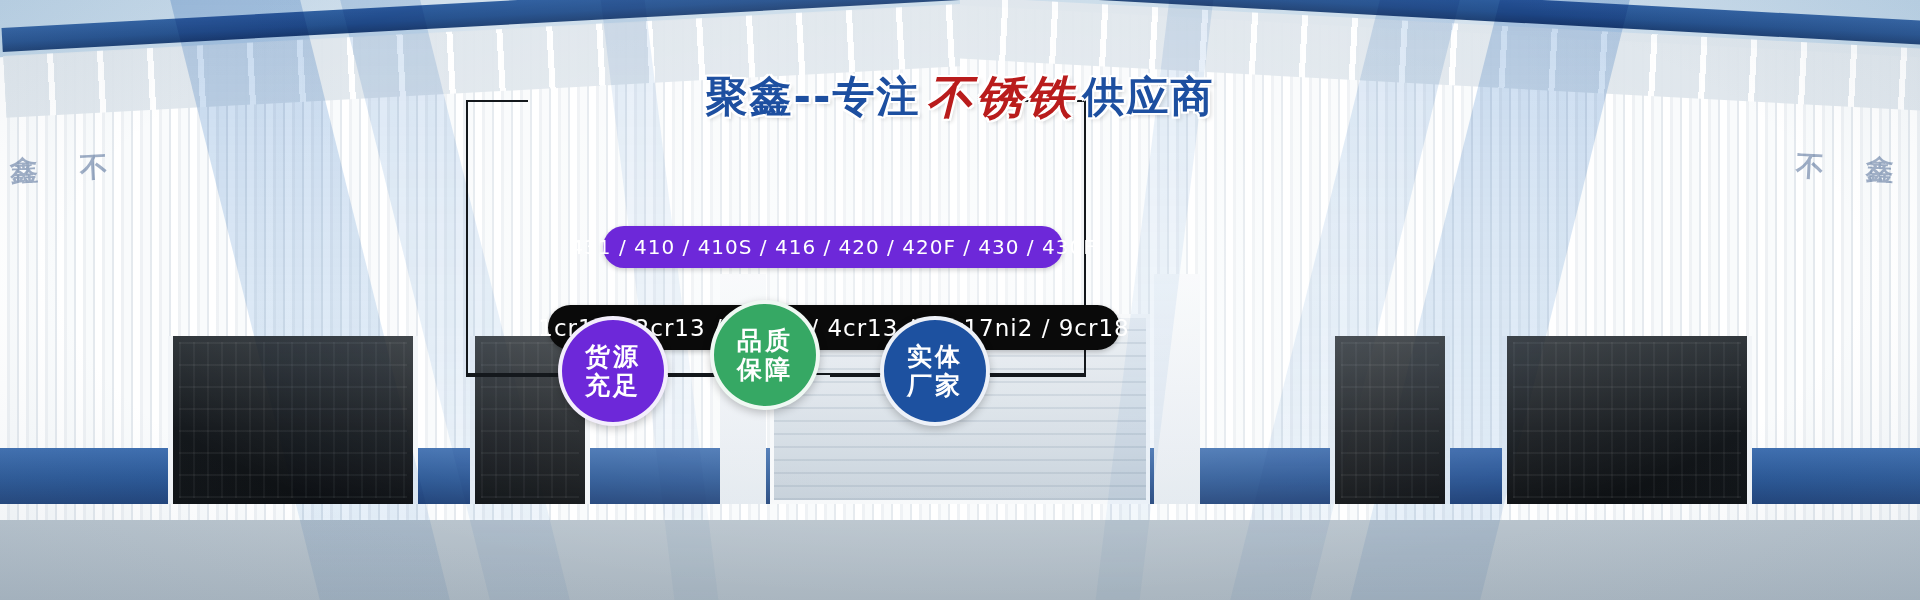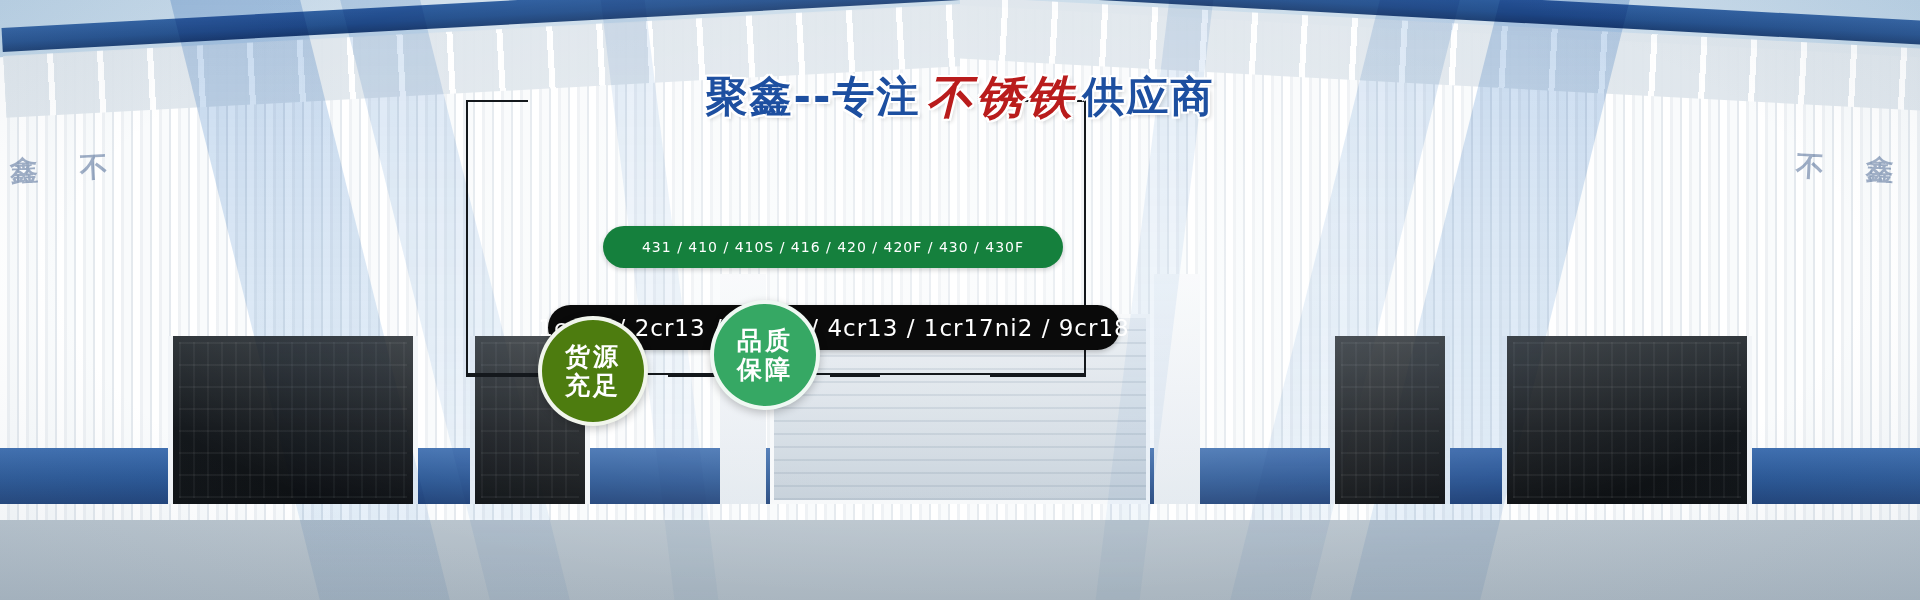--- a/index.html
+++ b/index.html
@@ -190,21 +190,21 @@
 
   
   .pill {
     position:absolute; display:flex; align-items:center; justify-content:center;
     border-radius:26px; color:#ffffff; white-space:nowrap;
     font-family:"DejaVu Sans","Liberation Sans",sans-serif;
     letter-spacing:1px;
   }
   .pill-blue {
     left:603px; top:226px; width:460px; height:42px;
-    background:#15803d; font-size:14px;
+    background:#6d28d9; font-size:20px;
     box-shadow:0 2px 5px rgba(0,0,0,.18);
   }
   .pill-dark {
     left:548px; top:305px; width:572px; height:45px;
     background:#0a0a0a; font-size:23px;
     box-shadow:0 2px 5px rgba(0,0,0,.22);
   }
 
   
   .connector { position:absolute; height:3px; background:#14181c; }
@@ -215,21 +215,21 @@
 
   
   .circle {
     position:absolute; width:110px; height:110px; border-radius:50%;
     display:flex; flex-direction:column; align-items:center; justify-content:center;
     color:#ffffff; border:4px solid rgba(255,255,255,.92);
     box-shadow:0 3px 8px rgba(0,0,0,.22);
     font-family:"DejaVu Sans","Liberation Sans",sans-serif;
     font-weight:700; font-size:25px; letter-spacing:3px; line-height:1.18;
   }
-  .circle-1 { left:538px; top:316px; background:#4d7c0f; }
+  .circle-1 { left:558px; top:316px; background:#6d28d9; }
   .circle-2 { left:710px; top:300px; background:#36a864; }
   .circle-3 { left:880px; top:316px; background:#1d51a0; }
   .circle span { display:block; }
 </style>
 </head>
 <body>
 
 <div class="banner">
 
   <div class="bg">
@@ -295,15 +295,19 @@
     <div class="connector conn-4"></div>
 
     <div class="circle circle-1">
       <span>货源</span>
       <span>充足</span>
     </div>
     <div class="circle circle-2">
       <span>品质</span>
       <span>保障</span>
     </div>
+    <div class="circle circle-3">
+      <span>实体</span>
+      <span>厂家</span>
+    </div>
 
   </div>
 </div>
 
 </body></html>

